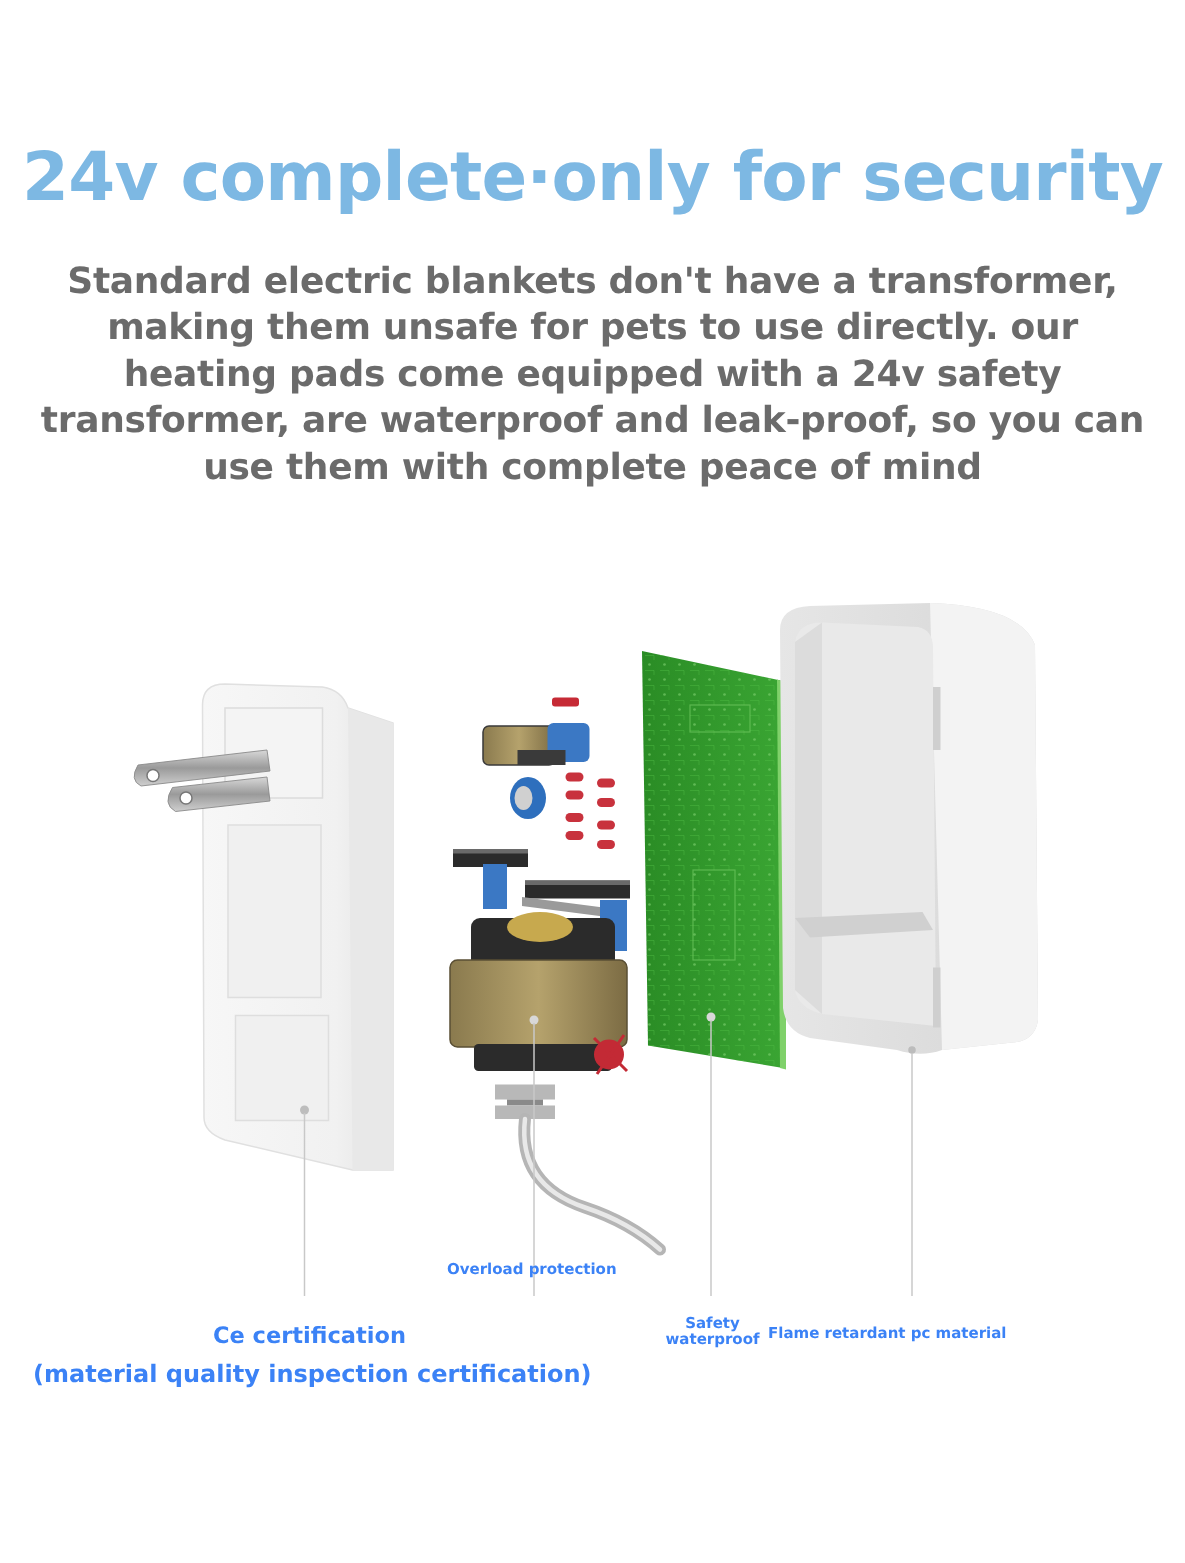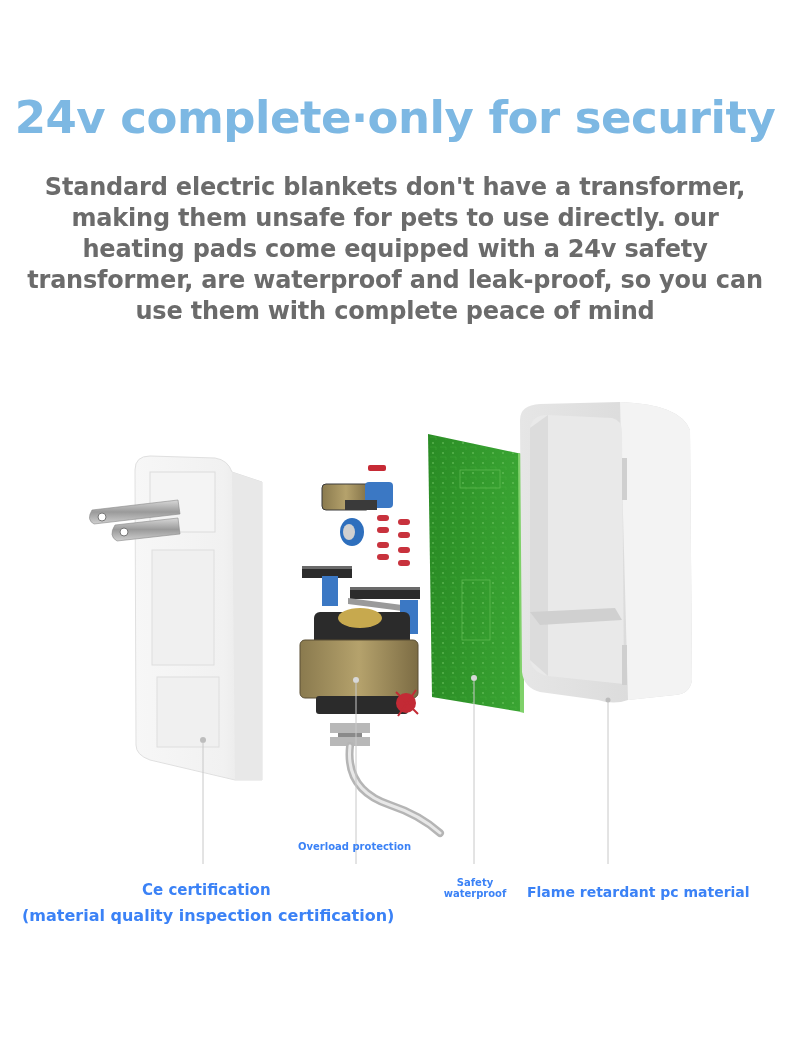--- a/index.html
+++ b/index.html
@@ -13,21 +13,21 @@
     position: absolute; left: 20px; top: 172px; width: 750px; text-align: center;
     font-family: "DejaVu Sans", sans-serif; font-weight: bold; font-size: 24px;
     line-height: 31px; color: #6b6b6b; margin: 0; letter-spacing: -0.2px;
   }
   .illus { position: absolute; left: 0; top: 380px; width: 790px; height: 490px; }
   .label { position: absolute; font-family: "DejaVu Sans", sans-serif; font-weight: bold; color: #3b82f6; text-align: center; white-space: nowrap; }
   .lbl-ce { left: 142px; top: 881px; font-size: 15px; }
   .lbl-ce-sub { left: 22px; top: 906px; font-size: 16px; }
   .lbl-overload { left: 298px; top: 841px; font-size: 10px; }
   .lbl-safety { left: 440px; top: 877px; font-size: 10px; line-height: 11px; width: 70px; white-space: normal; }
-  .lbl-flame { left: 527px; top: 884px; font-size: 14px; }
+  .lbl-flame { left: 512px; top: 884px; font-size: 10px; }
 </style>
 </head>
 <body>
 
 <h1 class="title">24v complete·only for security</h1>
 <p class="desc">Standard electric blankets don't have a transformer, making them unsafe for pets to use directly. our heating pads come equipped with a 24v safety transformer, are waterproof and leak-proof, so you can use them with complete peace of mind</p>
 
 <svg class="illus" viewBox="0 380 790 490" xmlns="http://www.w3.org/2000/svg">
   <defs>
     <linearGradient id="whiteBody" x1="0" y1="0" x2="1" y2="0">

